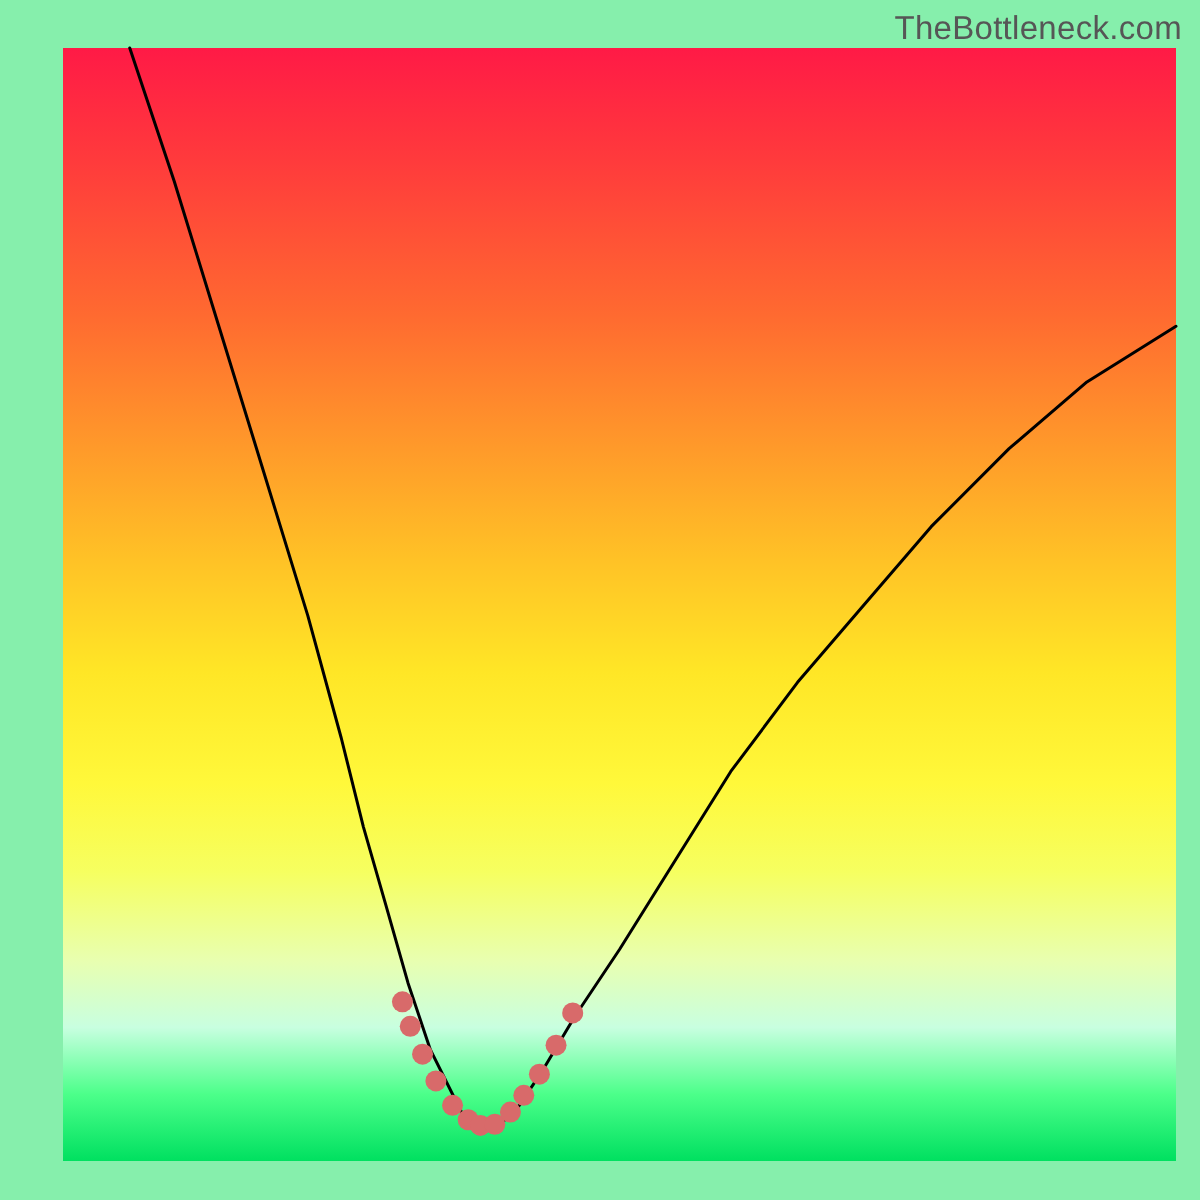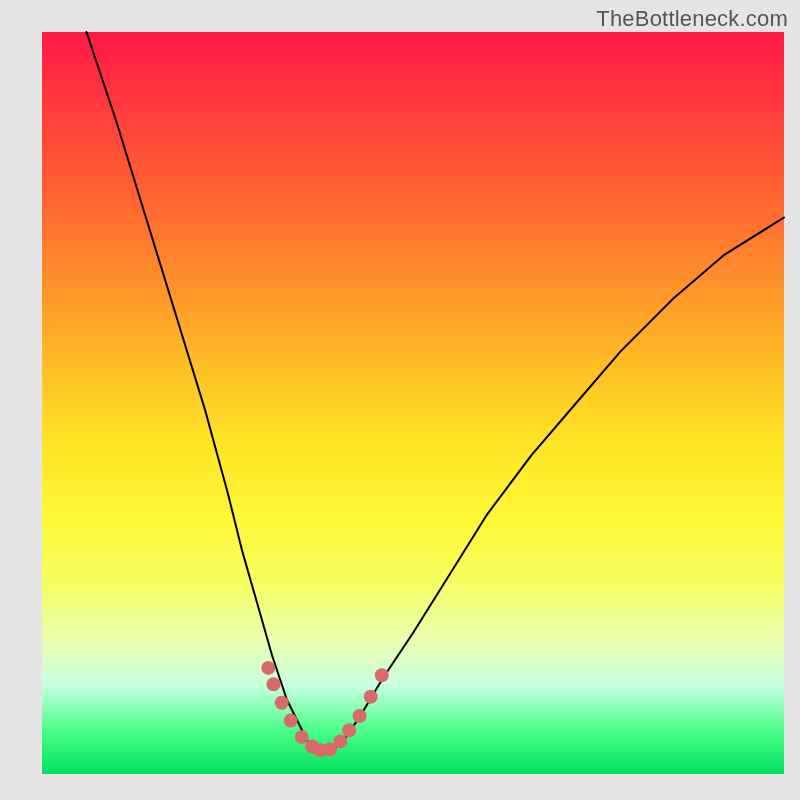--- a/index.html
+++ b/index.html
@@ -10,21 +10,21 @@
     background: #000;
     font-family: Arial, Helvetica, sans-serif;
     overflow: hidden;
   }
   .frame {
     position: absolute;
     left: 0;
     top: 0;
     width: 800px;
     height: 800px;
-    background: #e5e5e5;
+    background: #86efac;
   }
   .plot-area {
     position: absolute;
     left: 42px;
     top: 32px;
     width: 742px;
     height: 742px;
     
     background: linear-gradient(
       to bottom,

